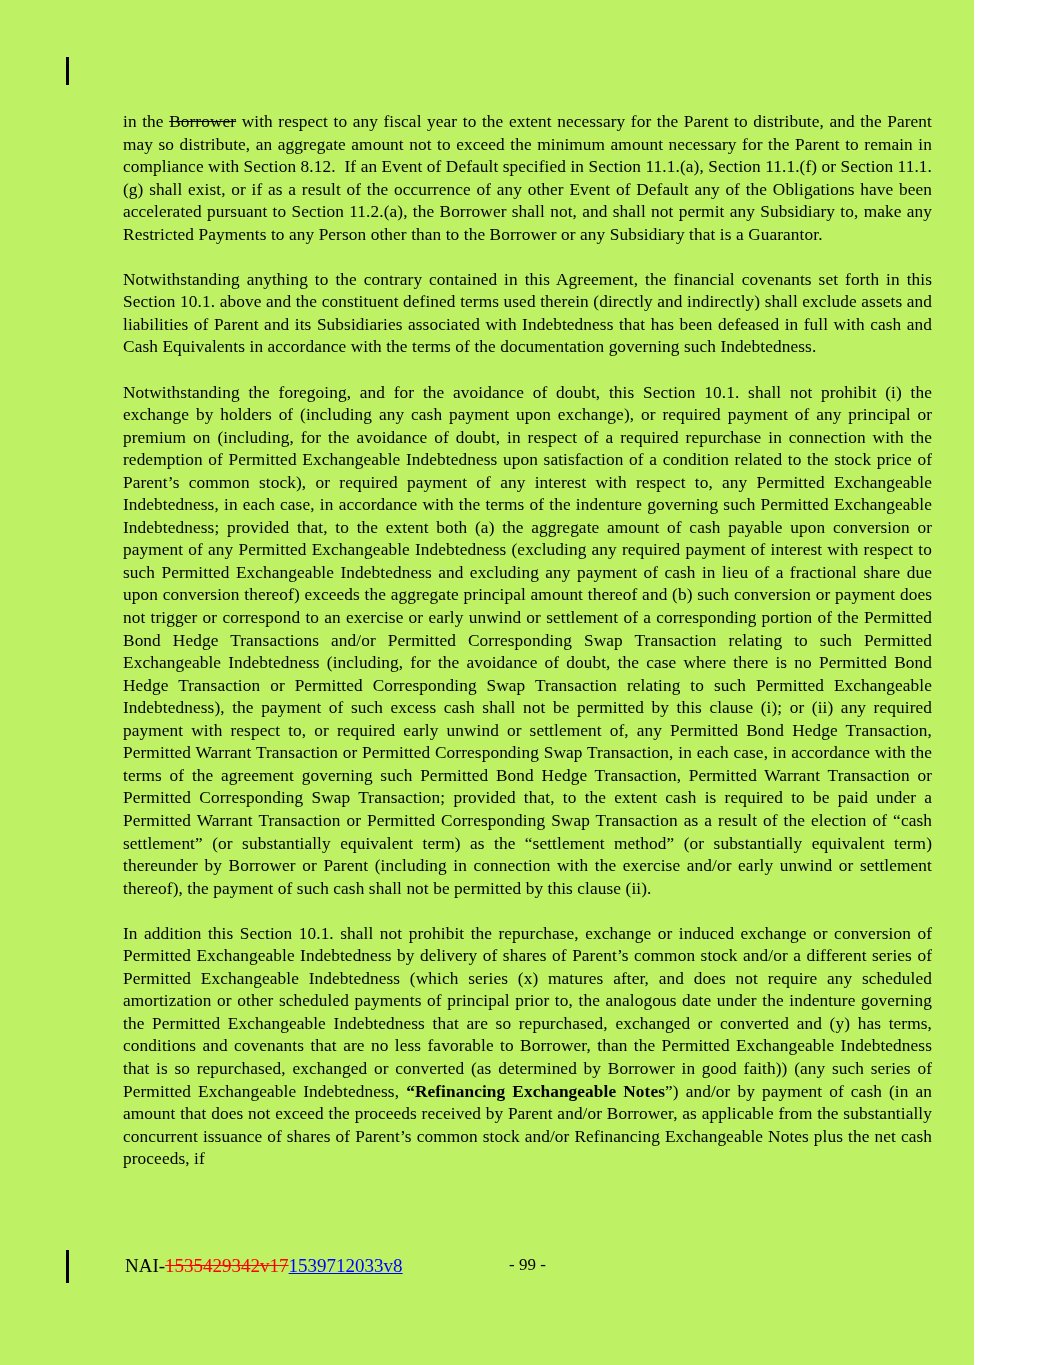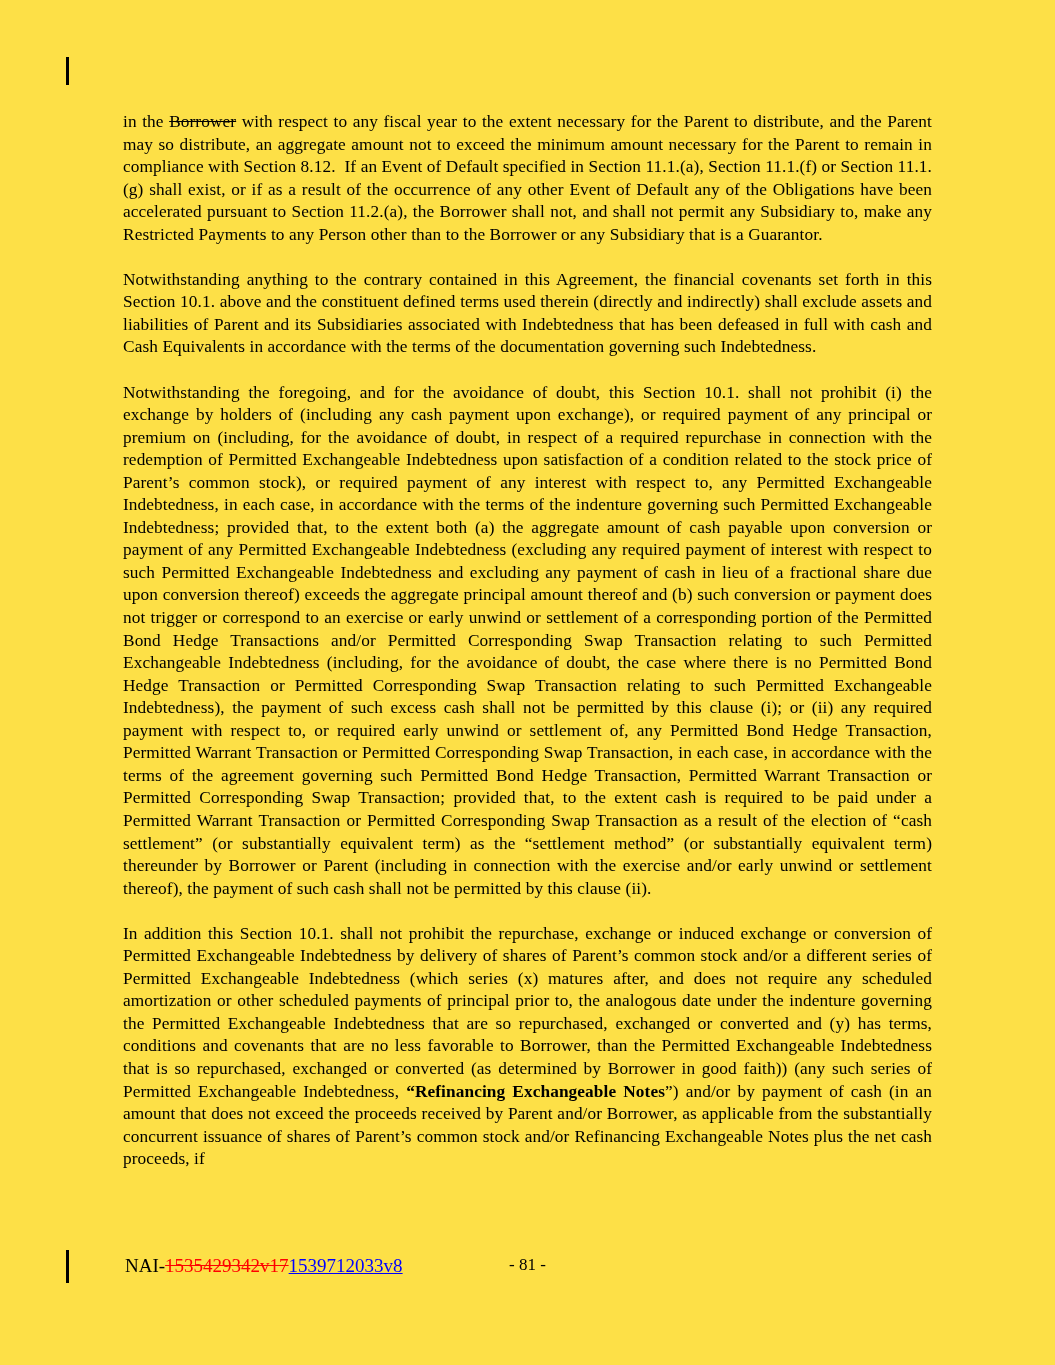--- a/index.html
+++ b/index.html
@@ -1,20 +1,20 @@
 <!DOCTYPE html>
 <html><head>
 <meta charset="utf-8">
 <style>
   html, body { margin: 0; padding: 0; background: #ffffff; }
   .page {
     position: relative;
-    width: 1055px;
+    width: 974px;
     height: 1365px;
-    background: #fde047;
+    background: #bef264;
     font-family: "Liberation Serif", serif;
     color: #000000;
     overflow: hidden;
   }
   .body-text {
     position: absolute;
     left: 123px;
     top: 111px;
     width: 809px;
     font-size: 17.3px;
@@ -69,15 +69,15 @@
     <p>Notwithstanding the foregoing, and for the avoidance of doubt, this Section 10.1. shall not prohibit (i) the exchange by holders of (including any cash payment upon exchange), or required payment of any principal or premium on (including, for the avoidance of doubt, in respect of a required repurchase in connection with the redemption of Permitted Exchangeable Indebtedness upon satisfaction of a condition related to the stock price of Parent’s common stock), or required payment of any interest with respect to, any Permitted Exchangeable Indebtedness, in each case, in accordance with the terms of the indenture governing such Permitted Exchangeable Indebtedness; provided that, to the extent both (a) the aggregate amount of cash payable upon conversion or payment of any Permitted Exchangeable Indebtedness (excluding any required payment of interest with respect to such Permitted Exchangeable Indebtedness and excluding any payment of cash in lieu of a fractional share due upon conversion thereof) exceeds the aggregate principal amount thereof and (b) such conversion or payment does not trigger or correspond to an exercise or early unwind or settlement of a corresponding portion of the Permitted Bond Hedge Transactions and/or Permitted Corresponding Swap Transaction relating to such Permitted Exchangeable Indebtedness (including, for the avoidance of doubt, the case where there is no Permitted Bond Hedge Transaction or Permitted Corresponding Swap Transaction relating to such Permitted Exchangeable Indebtedness), the payment of such excess cash shall not be permitted by this clause (i); or (ii) any required payment with respect to, or required early unwind or settlement of, any Permitted Bond Hedge Transaction, Permitted Warrant Transaction or Permitted Corresponding Swap Transaction, in each case, in accordance with the terms of the agreement governing such Permitted Bond Hedge Transaction, Permitted Warrant Transaction or Permitted Corresponding Swap Transaction; provided that, to the extent cash is required to be paid under a Permitted Warrant Transaction or Permitted Corresponding Swap Transaction as a result of the election of “cash settlement” (or substantially equivalent term) as the “settlement method” (or substantially equivalent term) thereunder by Borrower or Parent (including in connection with the exercise and/or early unwind or settlement thereof), the payment of such cash shall not be permitted by this clause (ii).</p>
 
     <p><span>In addition this Section 10.1. shall not prohibit the repurchase, exchange or induced exchange or conversion of Permitted Exchangeable Indebtedness by delivery of shares of Parent’s common stock and/or a different series of Permitted Exchangeable Indebtedness (which series (x) matures after, and does not require any scheduled amortization or other scheduled payments of principal prior to, the analogous date under the indenture governing the Permitted Exchangeable Indebtedness that are so repurchased, exchanged or converted and (y) has terms, conditions and covenants that are no less favorable to Borrower, than the Permitted Exchangeable Indebtedness that is so repurchased, exchanged or converted (as determined by Borrower in good faith)) (any such series of Permitted Exchangeable Indebtedness, </span><span class="bold-term">“Refinancing Exchangeable Notes</span><span>”) and/or by payment of cash (in an amount that does not exceed the proceeds received by Parent and/or Borrower, as applicable from the substantially concurrent issuance of shares of Parent’s common stock and/or Refinancing Exchangeable Notes plus the net cash proceeds, if</span></p>
 
   </div>
 
   <div class="change-bar change-bar-bottom"></div>
 
   <div class="doc-id"><span>NAI-</span><span class="deleted">1535429342v17</span><span class="inserted">1539712033v8</span></div>
 
-  <div class="page-number">- 81 -</div>
+  <div class="page-number">- 99 -</div>
 
 </div>
 
 </body></html>

